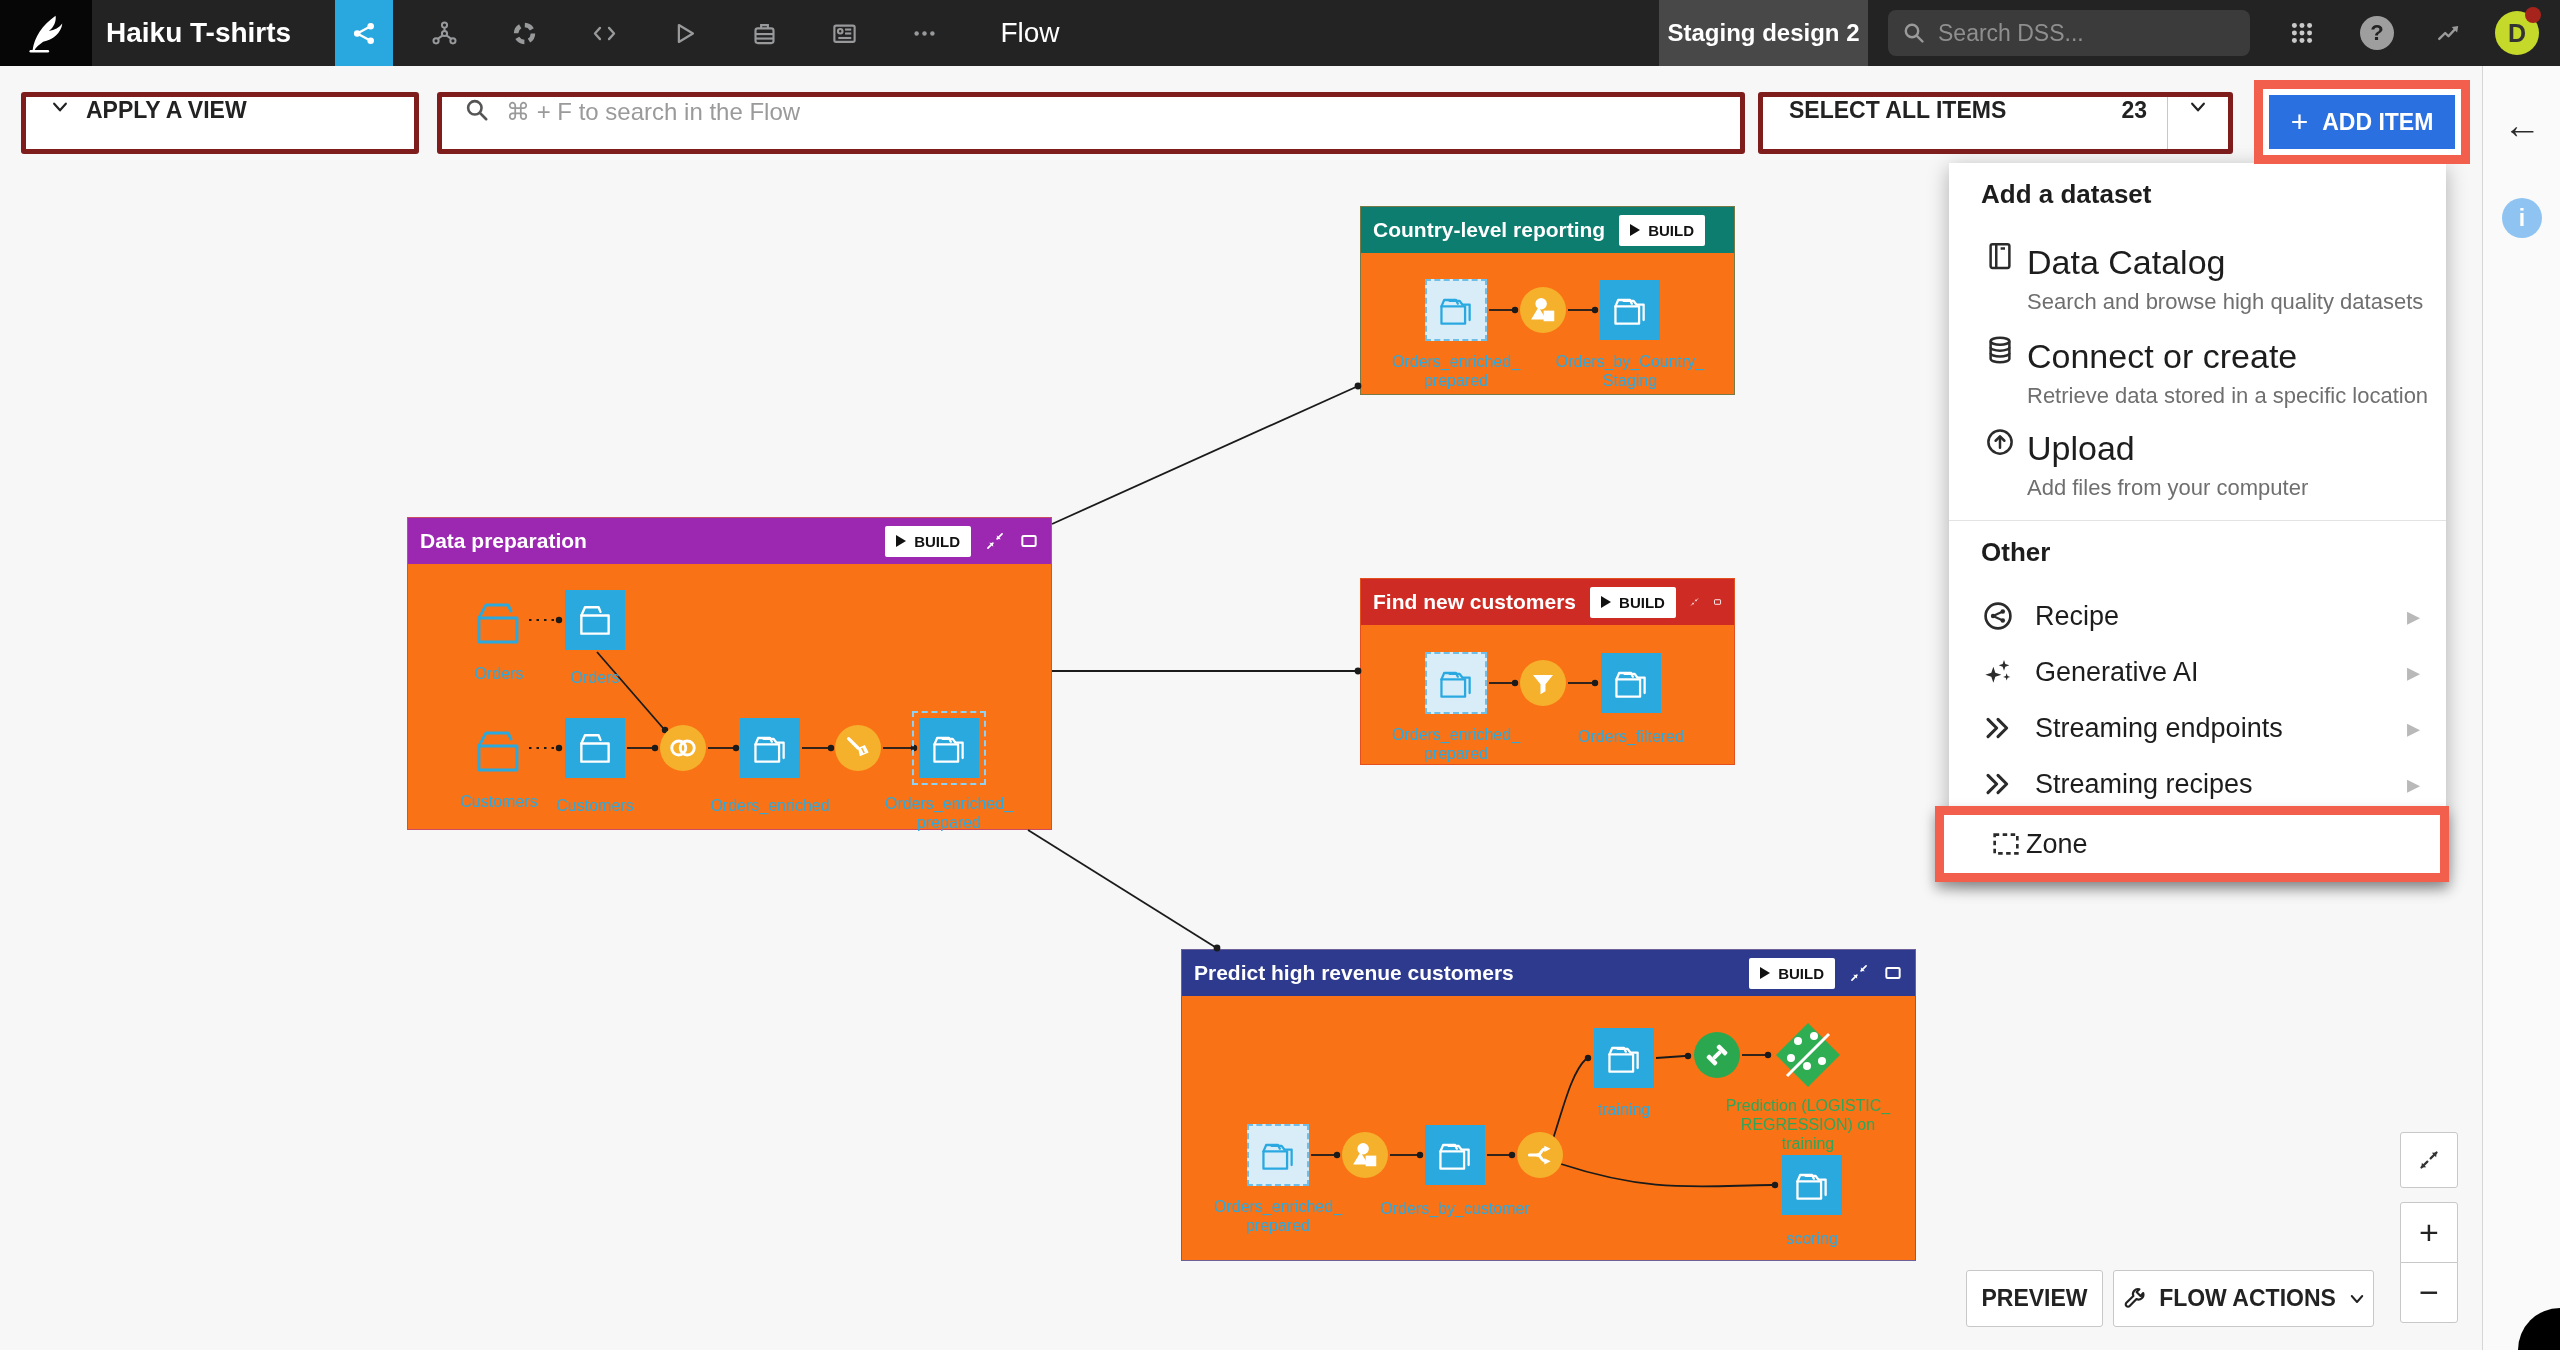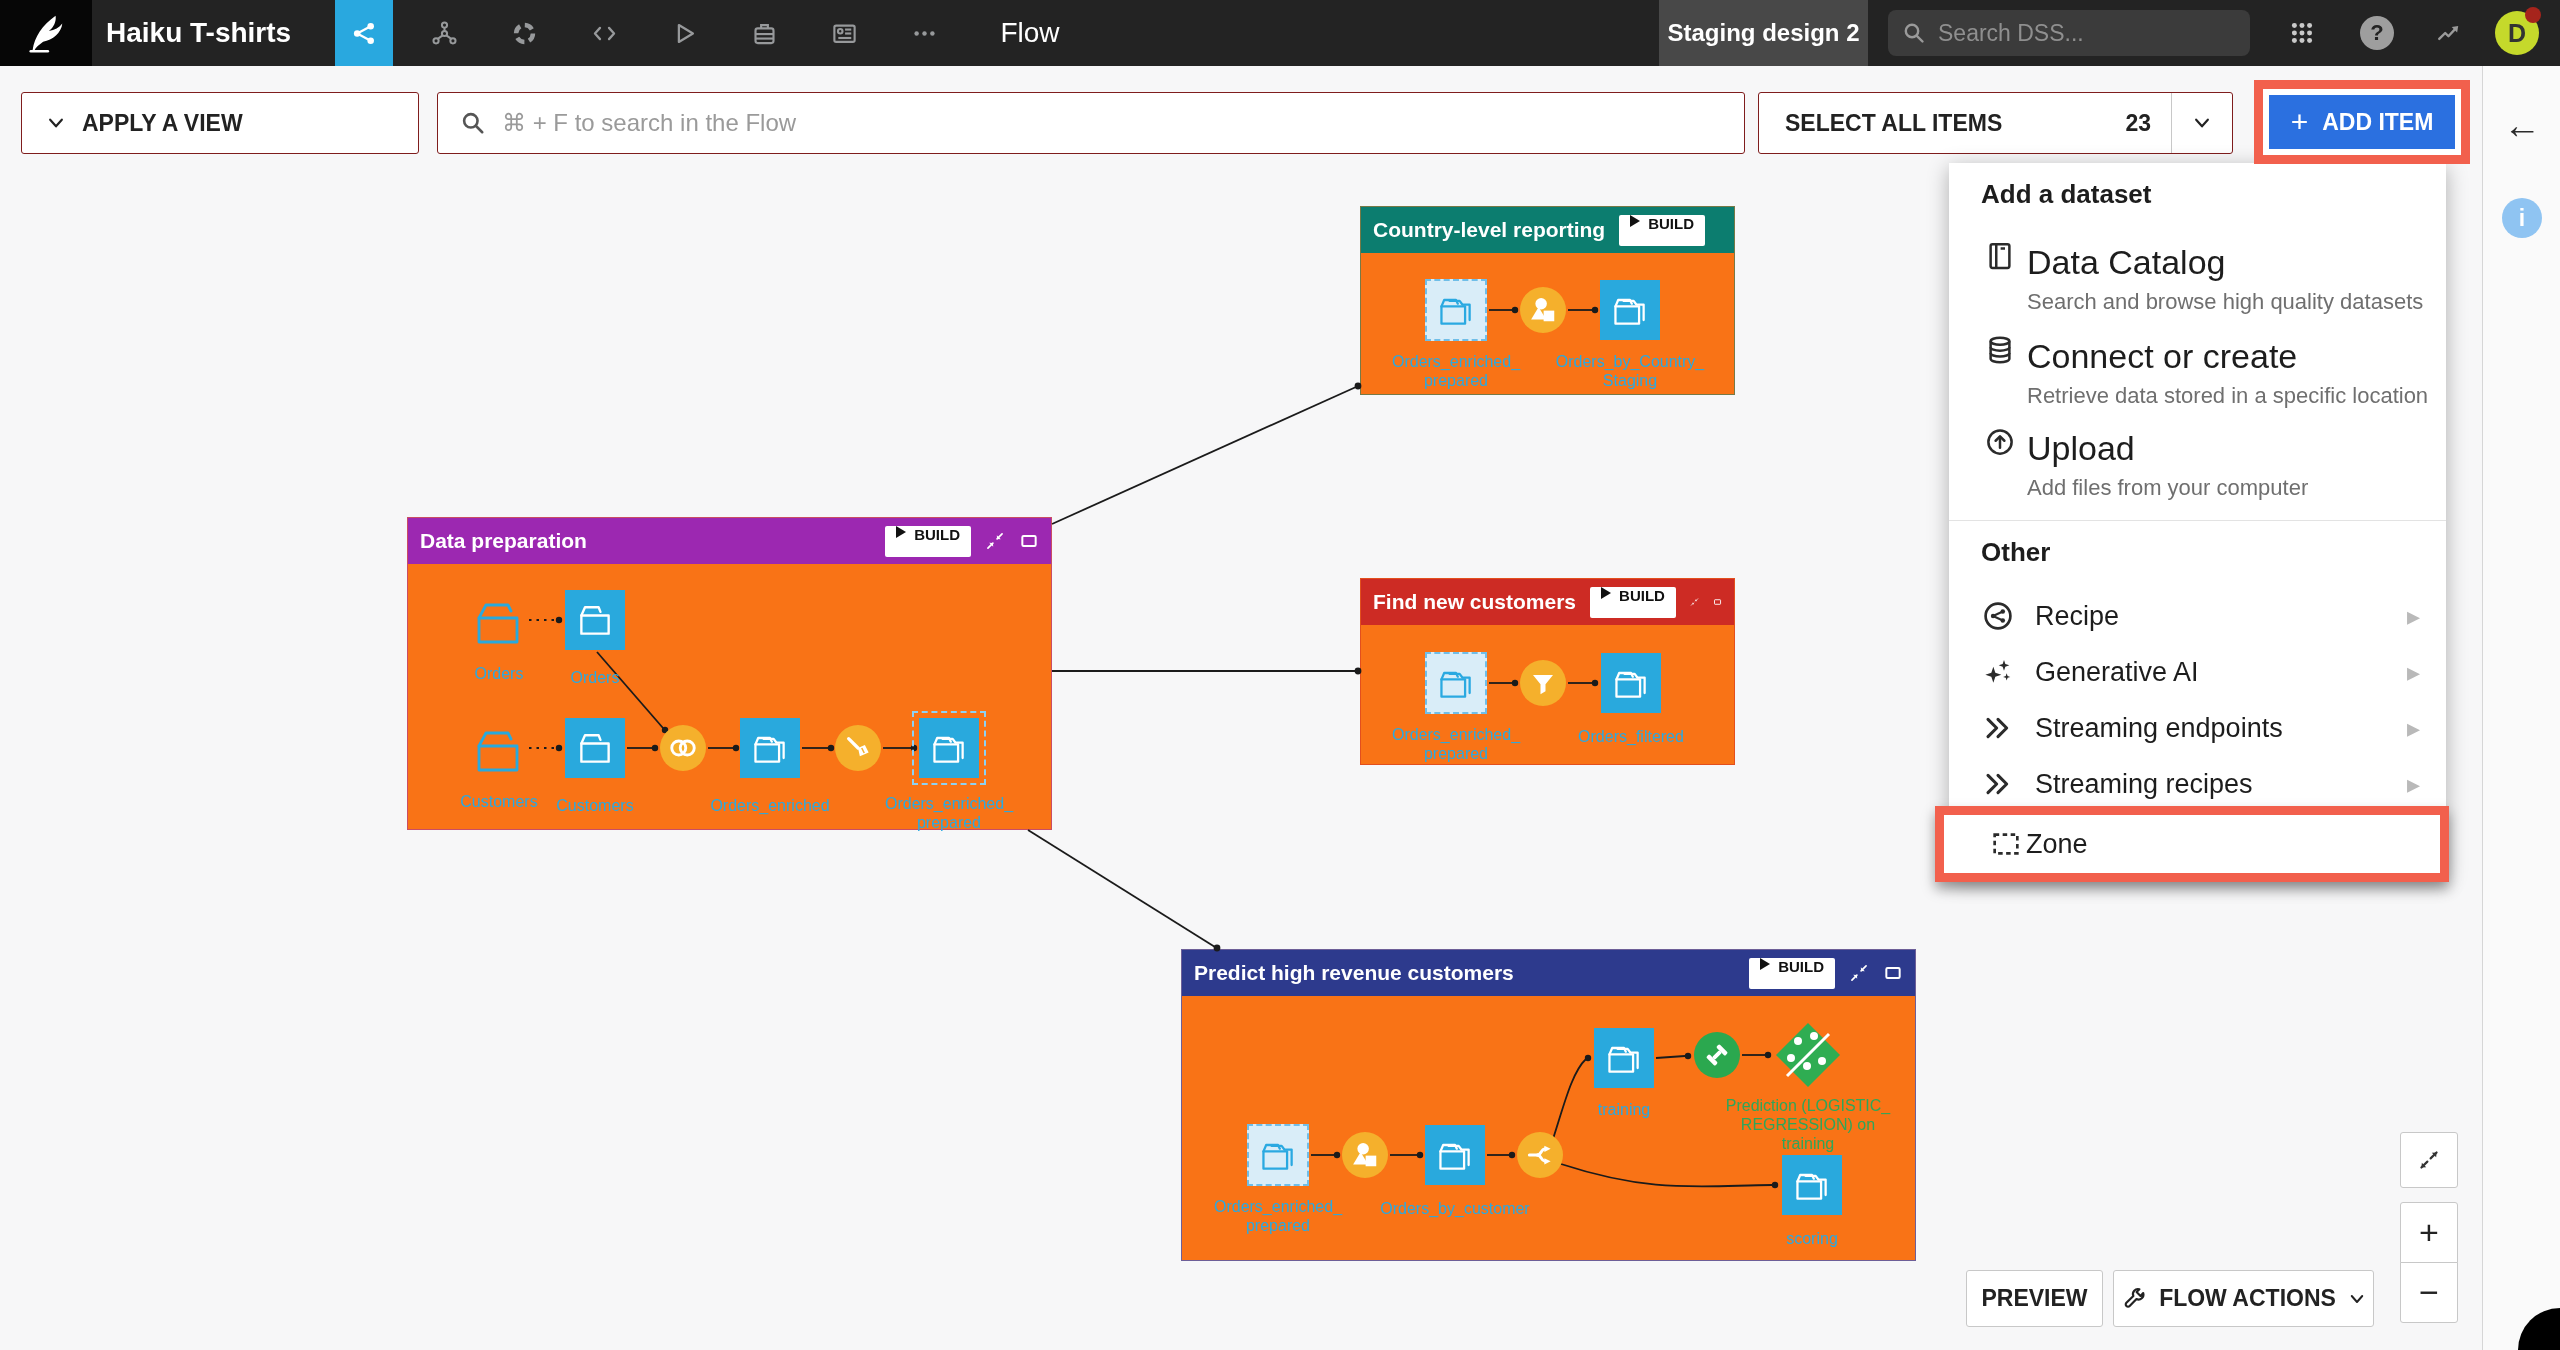--- a/index.html
+++ b/index.html
@@ -16,21 +16,21 @@
   .flowtri{position:absolute;left:1017px;top:54px;width:0;height:0;border-left:11px solid transparent;border-right:11px solid transparent;border-bottom:12px solid #F7F7F8}
   .env{position:absolute;left:1659px;top:0;width:209px;height:66px;background:#484848;display:flex;align-items:center;justify-content:center;color:#fff;font-weight:bold;font-size:24px}
   .dss-search{position:absolute;left:1888px;top:10px;width:362px;height:46px;background:#3B3B3B;border-radius:8px;display:flex;align-items:center;padding:0 14px;box-sizing:border-box;gap:10px}
   .dss-search input{flex:1;background:transparent;border:none;outline:none;color:#cfcfcf;font-size:23px;font-family:inherit}
   .dss-search input::placeholder{color:#8f8f8f}
   .nav-circle{position:absolute;top:0;height:66px;width:56px;display:flex;align-items:center;justify-content:center}
   .helpdot{width:34px;height:34px;border-radius:50%;background:#9E9E9E;color:#232323;font-weight:bold;font-size:22px;display:flex;align-items:center;justify-content:center}
   .avatar{position:absolute;left:2495px;top:11px;width:44px;height:44px;border-radius:50%;background:#C5D92B;color:#333;font-weight:bold;font-size:25px;display:flex;align-items:center;justify-content:center}
   .avatar .reddot{position:absolute;right:-2px;top:-4px;width:16px;height:16px;border-radius:50%;background:#A6241C}
   
-  .tbtn{position:absolute;top:92px;height:62px;background:#fff;border:1px solid #7f1d1d;border-radius:3px;box-sizing:border-box;display:flex;align-items:center;color:#222;font-weight:bold;font-size:23px;z-index:10;cursor:pointer}
+  .tbtn{position:absolute;top:92px;height:62px;background:#fff;border:5px solid #7f1d1d;border-radius:3px;box-sizing:border-box;display:flex;align-items:flex-start;color:#222;font-weight:bold;font-size:23px;z-index:10;cursor:pointer}
   .applyview{left:21px;width:398px;padding-left:24px;gap:16px}
   .flowsearch{left:437px;width:1308px;padding-left:22px;gap:14px;cursor:text}
   .flowsearch input{flex:1;border:none;outline:none;font-size:24px;color:#444;font-family:inherit;background:transparent;font-weight:normal}
   .flowsearch input::placeholder{color:#9a9a9a}
   .selectall{left:1758px;width:475px;padding-left:26px}
   .selectall .cnt{margin-left:auto;margin-right:20px}
   .selectall .divider{width:1px;align-self:stretch;background:#c8c8c8}
   .selectall .chev{width:60px;display:flex;align-items:center;justify-content:center}
   .annot{position:absolute;border:9px solid #F2604D;box-sizing:border-box;z-index:45;background:#fff}
   .annot-add{left:2254px;top:80px;width:216px;height:84px}
@@ -38,21 +38,21 @@
   .add-btn .plus{font-size:30px;font-weight:normal}
   
   .siderail{position:absolute;left:2482px;top:66px;width:78px;bottom:0;background:#FAFAFA;border-left:1px solid #D6D6D6;z-index:15}
   .backarrow{position:absolute;left:0;top:38px;width:78px;text-align:center;font-size:38px;color:#2b2b2b;cursor:pointer}
   .infodot{position:absolute;left:19px;top:132px;width:40px;height:40px;border-radius:50%;background:#8FC4F2;color:#fff;font-weight:bold;font-size:23px;display:flex;align-items:center;justify-content:center;cursor:pointer}
   
   .canvas{position:absolute;inset:0;z-index:1}
   .zone{position:absolute;background:#f97316;z-index:2;box-sizing:border-box}
   .zone-h{position:absolute;top:0;left:0;right:0;height:46px;display:flex;align-items:center;padding:0 12px;gap:14px;box-sizing:border-box;cursor:pointer}
   .zone-title{color:#fff;font-weight:bold;font-size:21px;flex:1;white-space:nowrap}
-  .build{background:#fff;height:31px;padding:0 11px;display:flex;align-items:flex-start;gap:8px;font-weight:bold;font-size:15px;color:#111;border-radius:2px;cursor:pointer}
+  .build{background:#fff;height:31px;padding:0 11px;display:flex;align-items:center;gap:8px;font-weight:bold;font-size:15px;color:#111;border-radius:2px;cursor:pointer}
   .ptri{width:0;height:0;border-left:10px solid #111;border-top:6px solid transparent;border-bottom:6px solid transparent}
   .z-teal{background:#0C7D6F}   .zb-teal{border:1px solid rgba(12,125,111,.55)}
   .z-purple{background:#9C28B1} .zb-purple{border:1px solid rgba(156,40,177,.5)}
   .z-red{background:#CD2B24}    .zb-red{border:1px solid rgba(205,43,36,.5)}
   .z-navy{background:#2D3A8D}   .zb-navy{border:1px solid rgba(74,90,185,.8)}
   .edges{position:absolute;inset:0;z-index:3;pointer-events:none}
   .edges line,.edges path{stroke:#1b1b1b;stroke-width:1.8;fill:none}
   .edges .dash{stroke-dasharray:2.5 5}
   .edges circle{fill:#1b1b1b}
   

